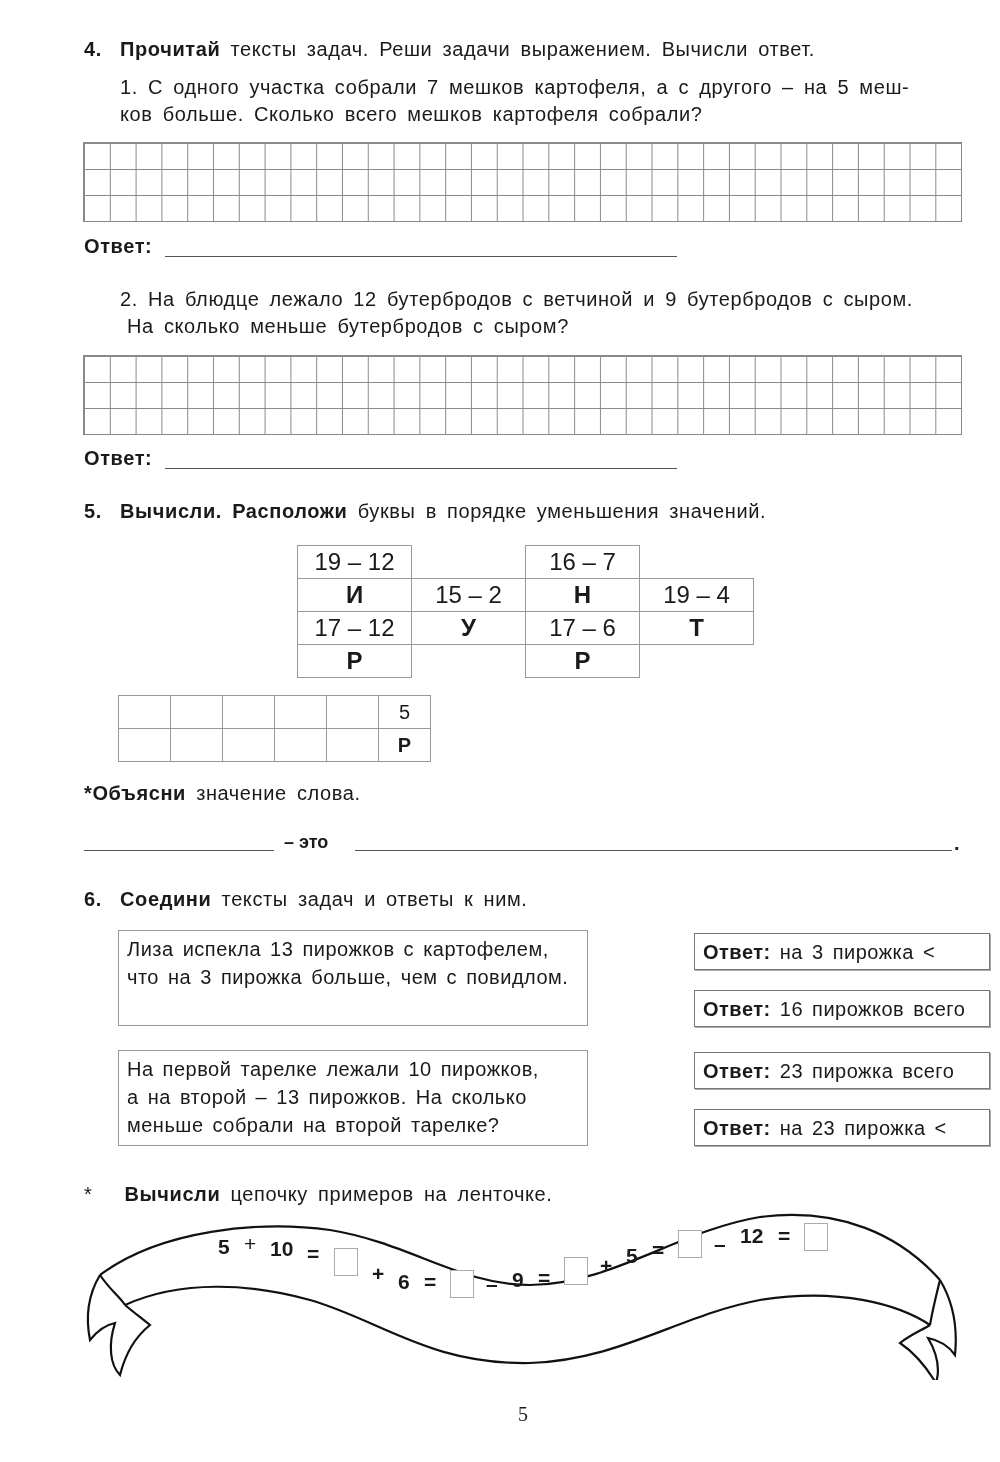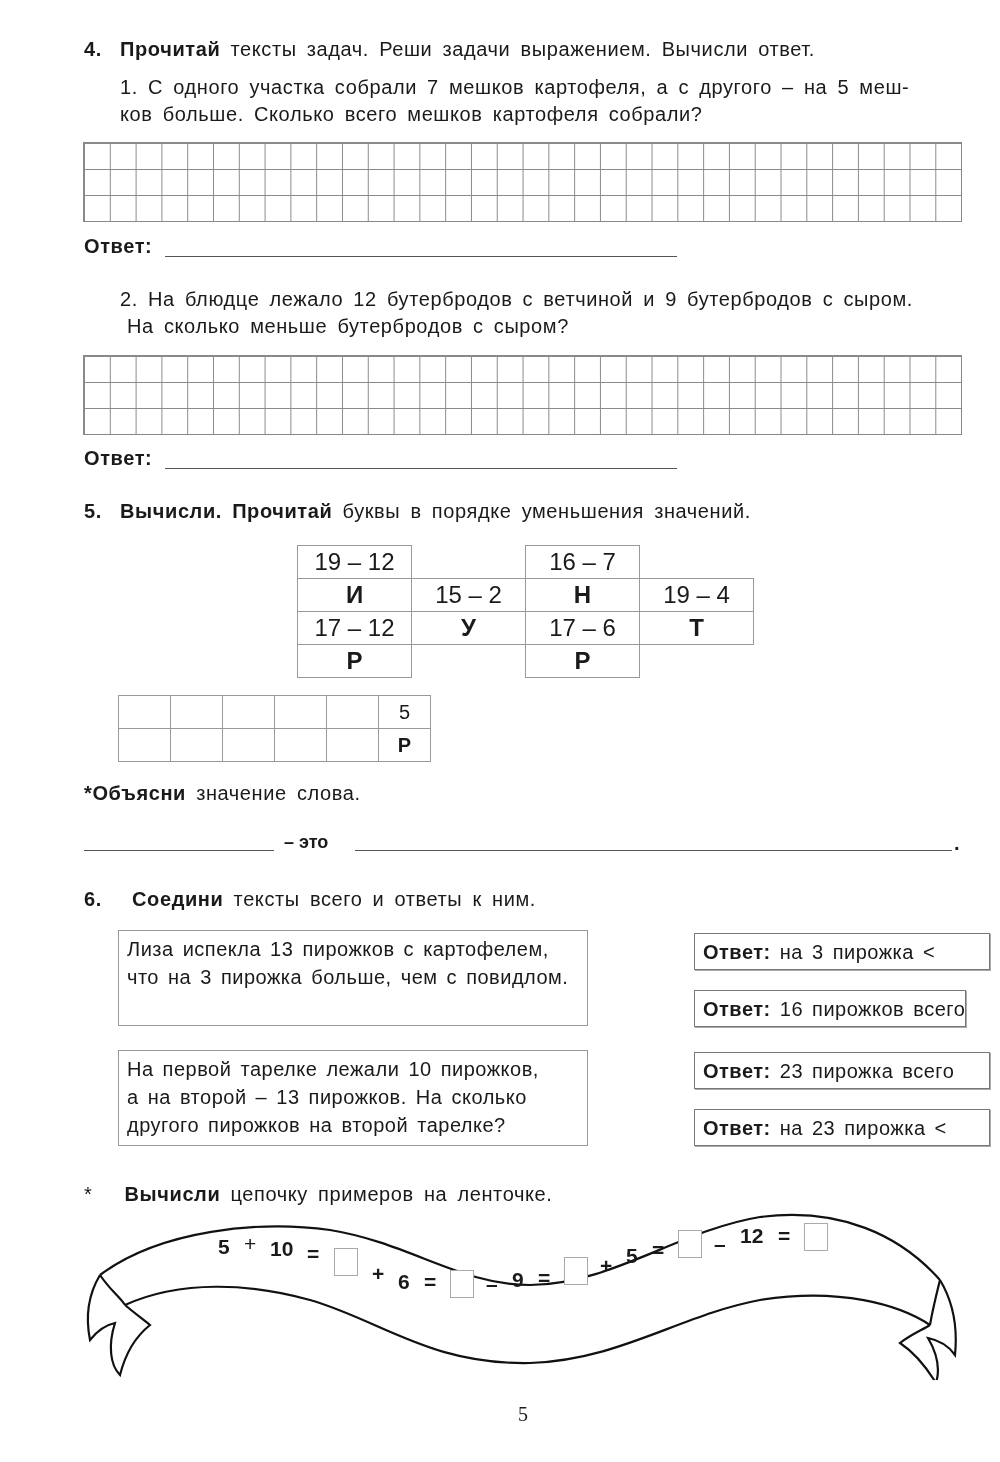--- a/index.html
+++ b/index.html
@@ -42,21 +42,21 @@
 <div class="abs t" style="left:120px;top:288px;">2. На блюдце лежало 12 бутербродов с ветчиной и 9 бутербродов с сыром.</div>
 <div class="abs t" style="left:127px;top:315px;">На сколько меньше бутербродов с сыром?</div>
 
 <div class="grid" style="left:83px;top:355px;width:877px;height:78px;"></div>
 
 <div class="abs t b" style="left:84px;top:447px;">Ответ:</div>
 <div class="line" style="left:165px;top:468px;width:512px;"></div>
 
 <div class="abs t" style="left:84px;top:500px;">
   <span class="b">5.</span>
-  <span class="b" style="margin-left:8px">Вычисли. Прочитай</span>
+  <span class="b" style="margin-left:8px">Вычисли. Расположи</span>
   <span>буквы в порядке уменьшения значений.</span>
 </div>
 
 <table class="ex" style="left:297px;top:545px;">
   <tbody>
       <tr>
     <td class="c">19 – 12</td>
     <td></td>
     <td class="c">16 – 7</td>
     <td></td>
@@ -107,39 +107,39 @@
   <span class="b">*Объясни</span>
   <span>значение слова.</span>
 </div>
 <div class="line" style="left:84px;top:850px;width:190px;"></div>
 <div class="abs b" style="left:284px;top:832px;font-size:18px;">– это</div>
 <div class="line" style="left:355px;top:850px;width:597px;"></div>
 <div class="abs" style="left:954px;top:832px;font-size:20px;font-weight:bold;">.</div>
 
 <div class="abs t" style="left:84px;top:888px;">
   <span class="b">6.</span>
-  <span class="b" style="margin-left:20px">Соедини</span>
-  <span>тексты всего и ответы к ним.</span>
+  <span class="b" style="margin-left:8px">Соедини</span>
+  <span>тексты задач и ответы к ним.</span>
 </div>
 
 <div class="box" style="left:118px;top:930px;width:470px;height:96px;">
   <div>Лиза испекла 13 пирожков с картофелем,</div>
   <div>что на 3 пирожка больше, чем с повидлом.</div>
 </div>
 <div class="box" style="left:118px;top:1050px;width:470px;height:96px;">
   <div>На первой тарелке лежали 10 пирожков,</div>
   <div>а на второй – 13 пирожков. На сколько</div>
-  <div>другого пирожков на второй тарелке?</div>
+  <div>меньше собрали на второй тарелке?</div>
 </div>
 
 <div class="abox" style="left:662px;top:933px;width:296px;height:37px;">
   <span class="b">Ответ:</span>
   <span>на 3 пирожка &lt;</span>
 </div>
-<div class="abox" style="left:662px;top:990px;width:272px;height:37px;">
+<div class="abox" style="left:662px;top:990px;width:296px;height:37px;">
   <span class="b">Ответ:</span>
   <span>16 пирожков всего</span>
 </div>
 <div class="abox" style="left:662px;top:1052px;width:296px;height:37px;">
   <span class="b">Ответ:</span>
   <span>23 пирожка всего</span>
 </div>
 <div class="abox" style="left:662px;top:1109px;width:296px;height:37px;">
   <span class="b">Ответ:</span>
   <span>на 23 пирожка &lt;</span>

